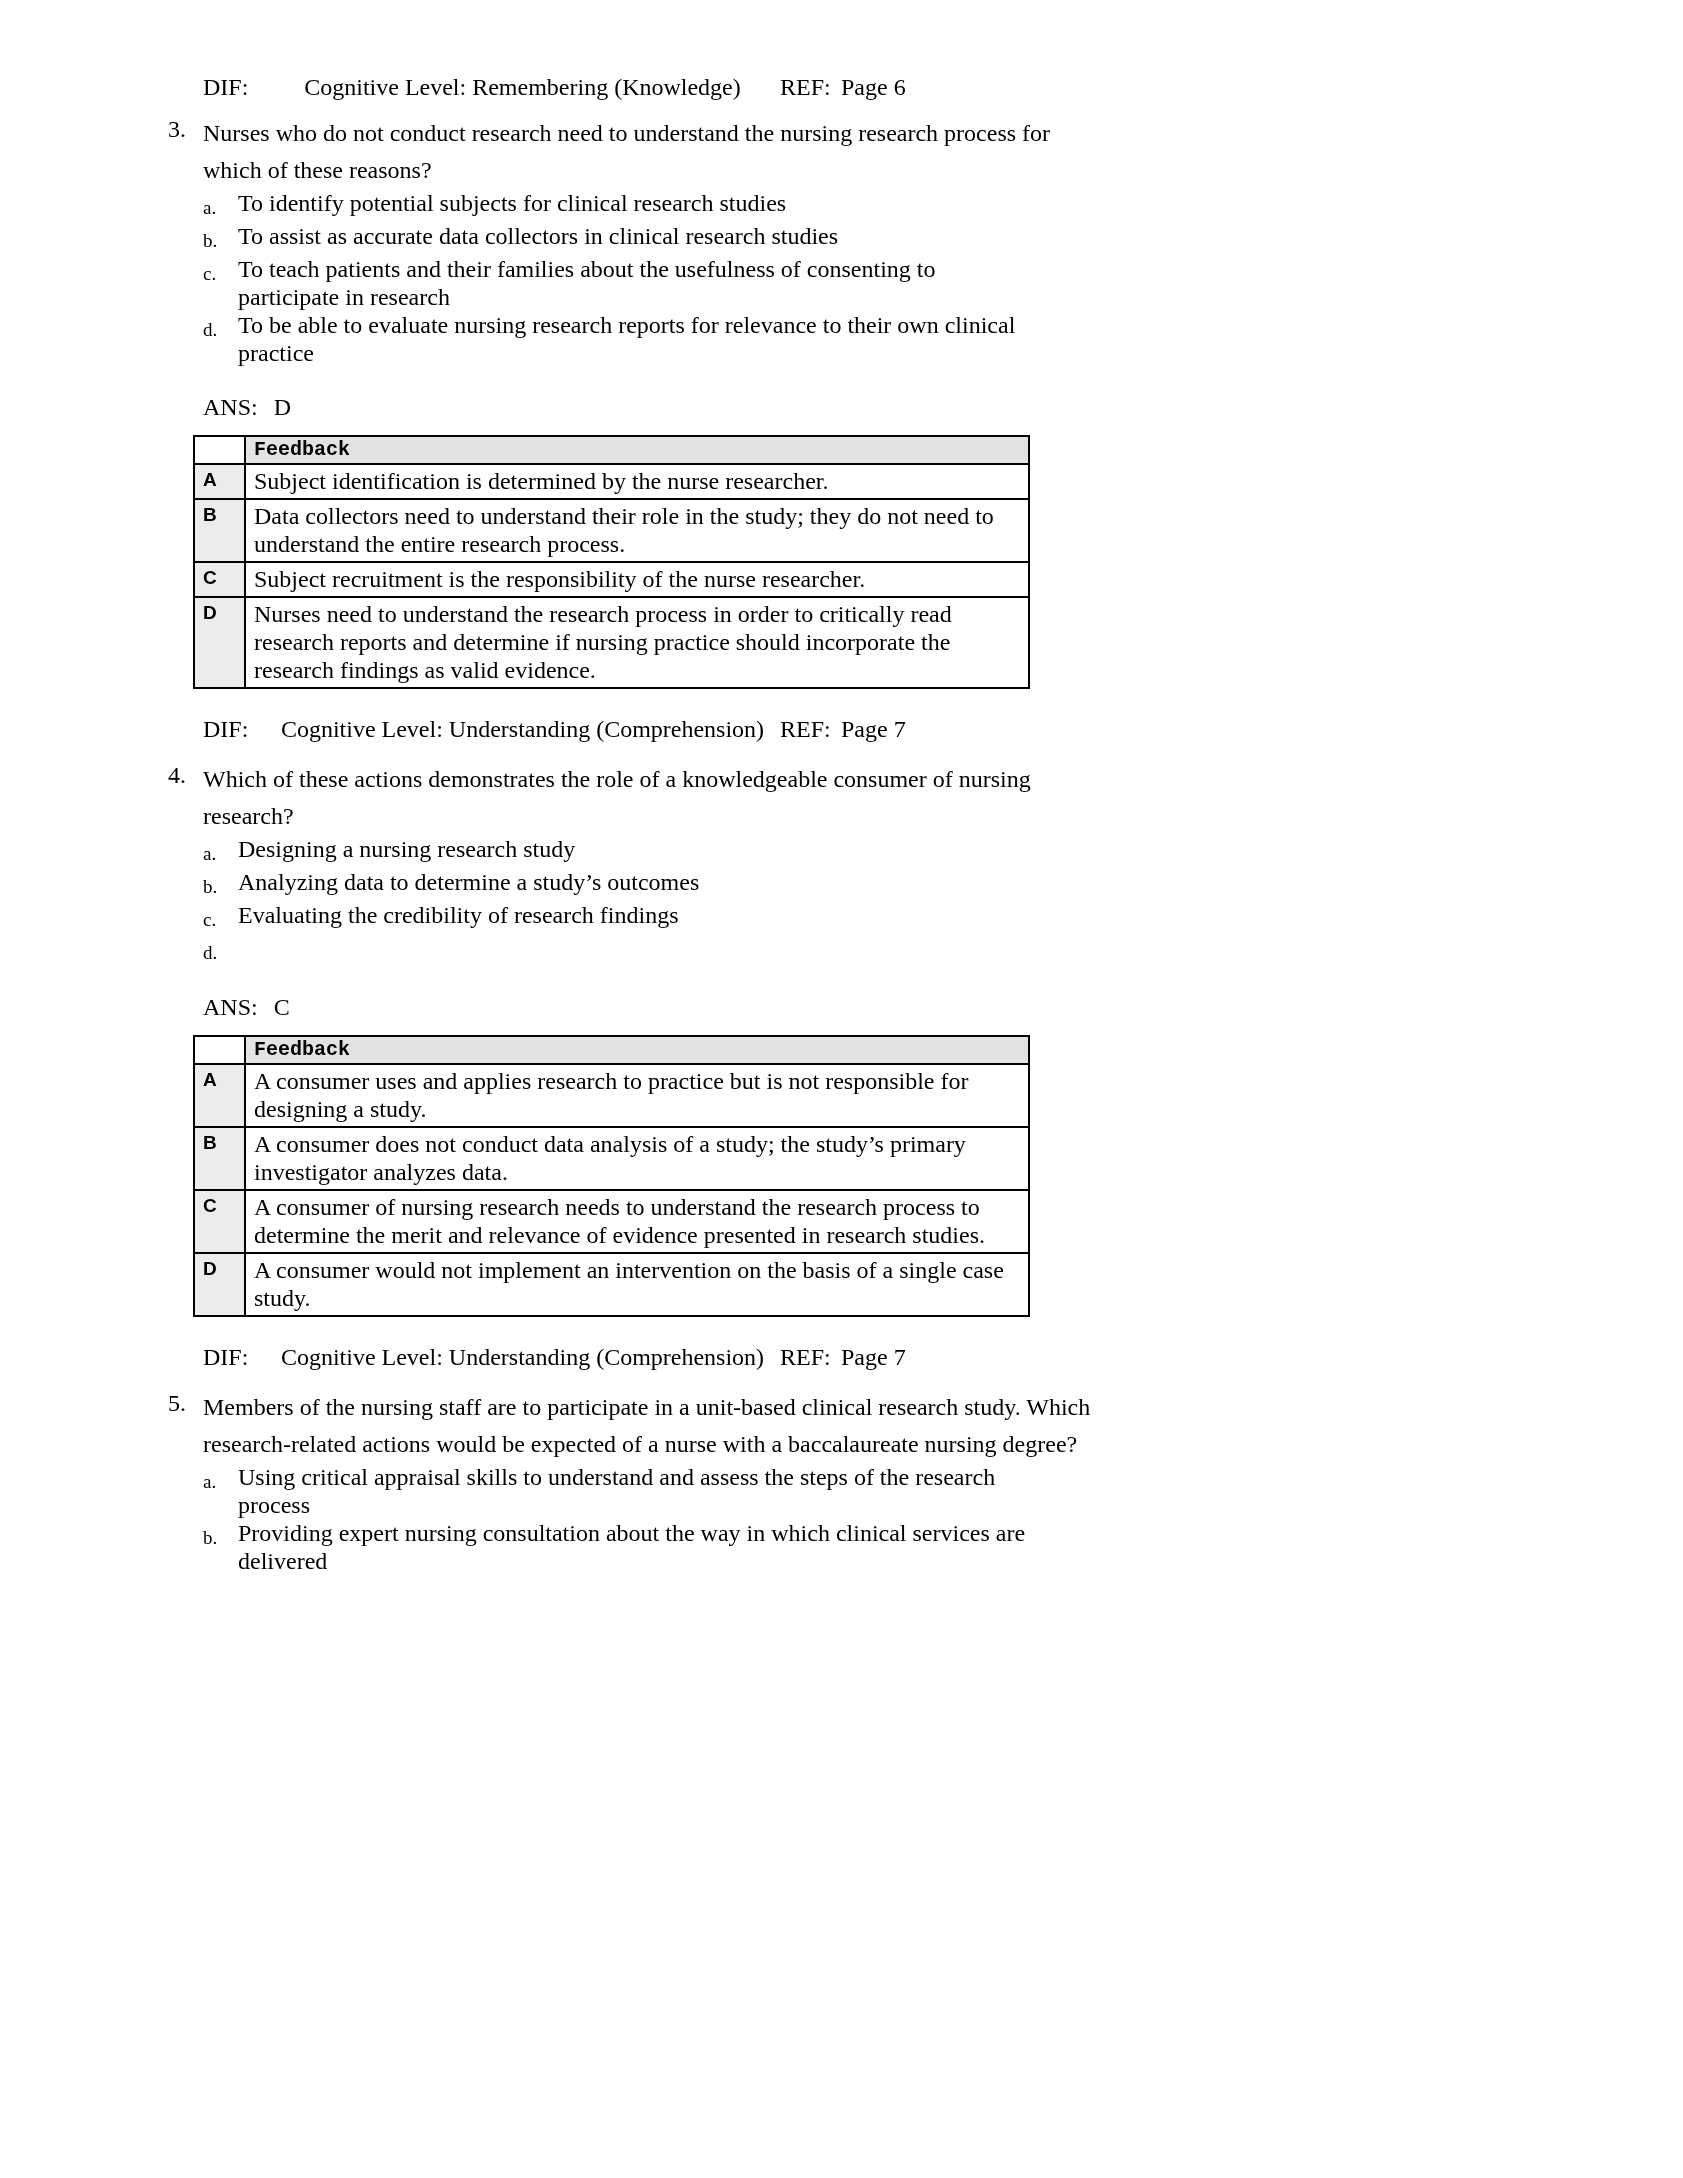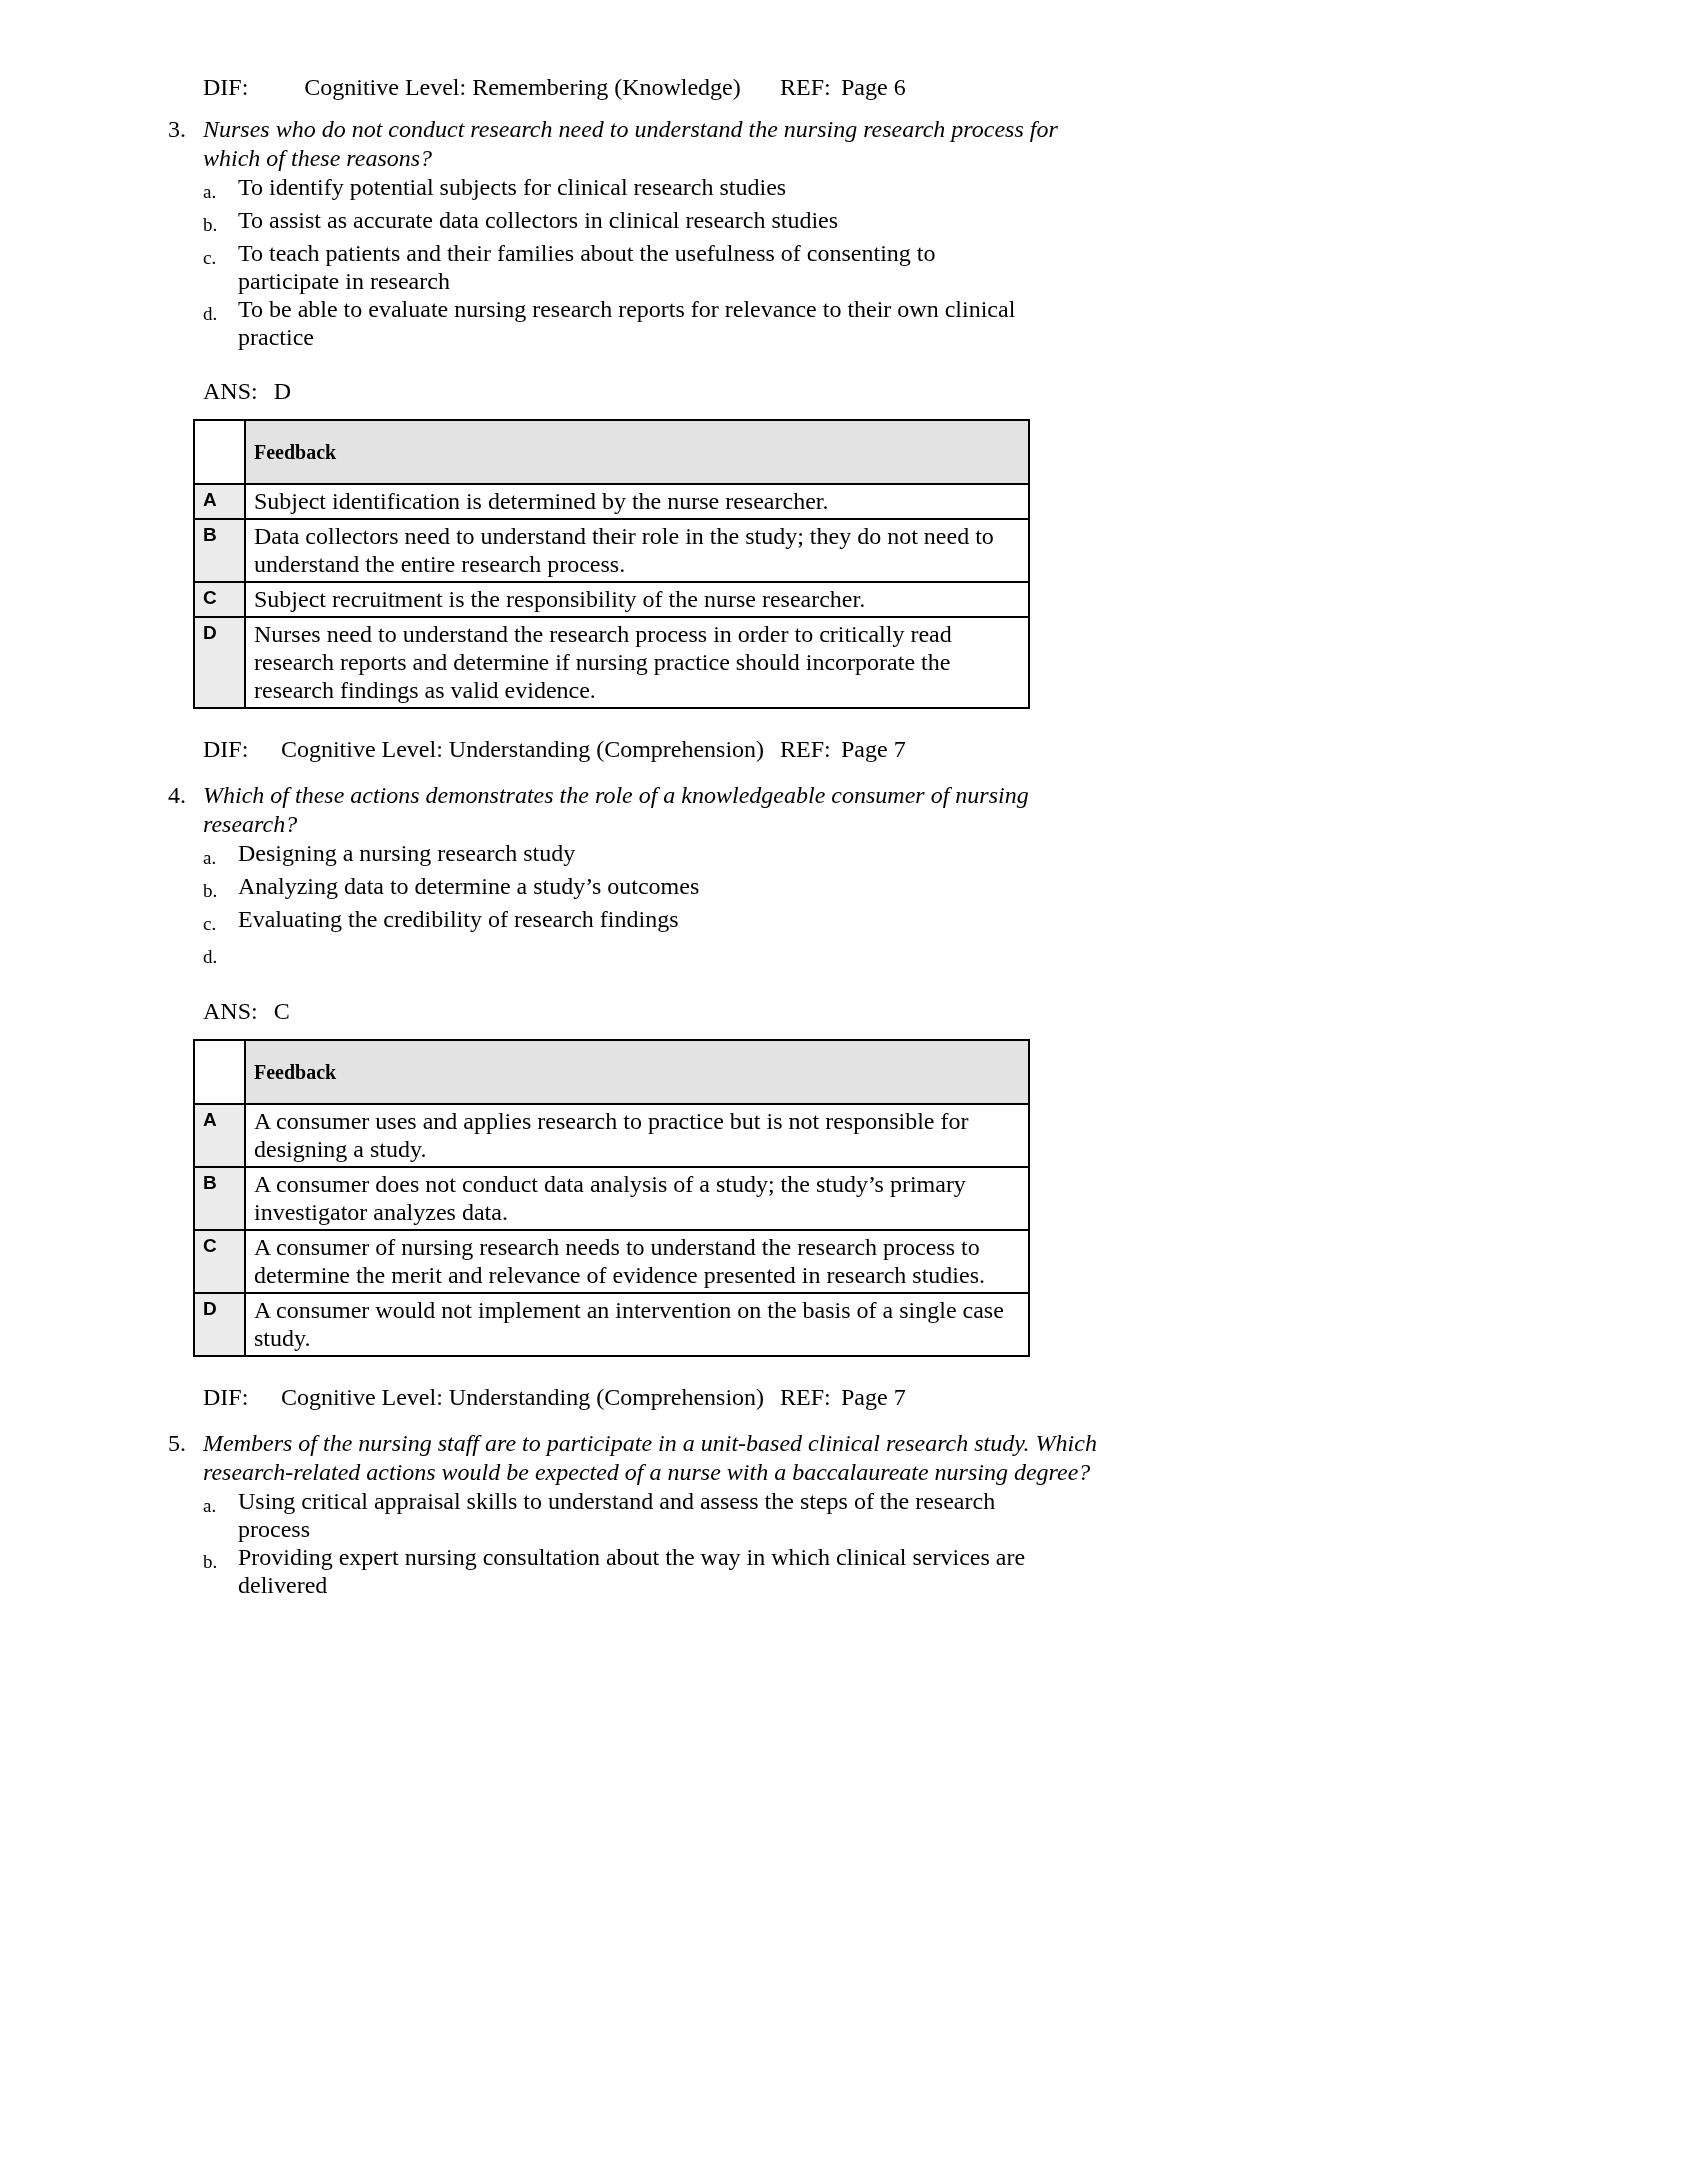--- a/index.html
+++ b/index.html
@@ -35,21 +35,21 @@
 
   
   .question {
     display: flex;
     margin-top: 18px;
     line-height: 28px;
   }
   .question.first { margin-top: 14px; }
   .q-num { width: 35px; flex: 0 0 auto; }
   .q-body { width: 1139px; }
-  .q-text { white-space: pre-line; line-height: 29px; font-style: italic; }
+  .q-text { white-space: pre-line; line-height: 37px; }
 
   .option { display: flex; line-height: 28px; }
   .opt-letter {
     width: 35px;
     flex: 0 0 auto;
     font-size: 19px;
     padding-top: 5px;
   }
   .opt-text { width: 851px; white-space: pre-line; }
 
@@ -71,24 +71,24 @@
     border: 2px solid #000000;
     vertical-align: top;
   }
   .corner-cell {
     width: 51px;
     background: #ffffff;
     height: 26px;
   }
   .header-cell {
     background: #e3e3e3;
-    font-family: Liberation Serif, serif;
+    font-family: Liberation Mono, monospace;
     font-weight: bold;
     font-size: 20px;
-    padding: 19px 8px;
+    padding: 1px 8px;
     line-height: 24px;
   }
   .letter-cell {
     width: 51px;
     background: #ececec;
     font-family: "Liberation Sans", sans-serif;
     font-weight: bold;
     font-size: 19px;
     padding: 3px 0 2px 8px;
     line-height: 24px;

